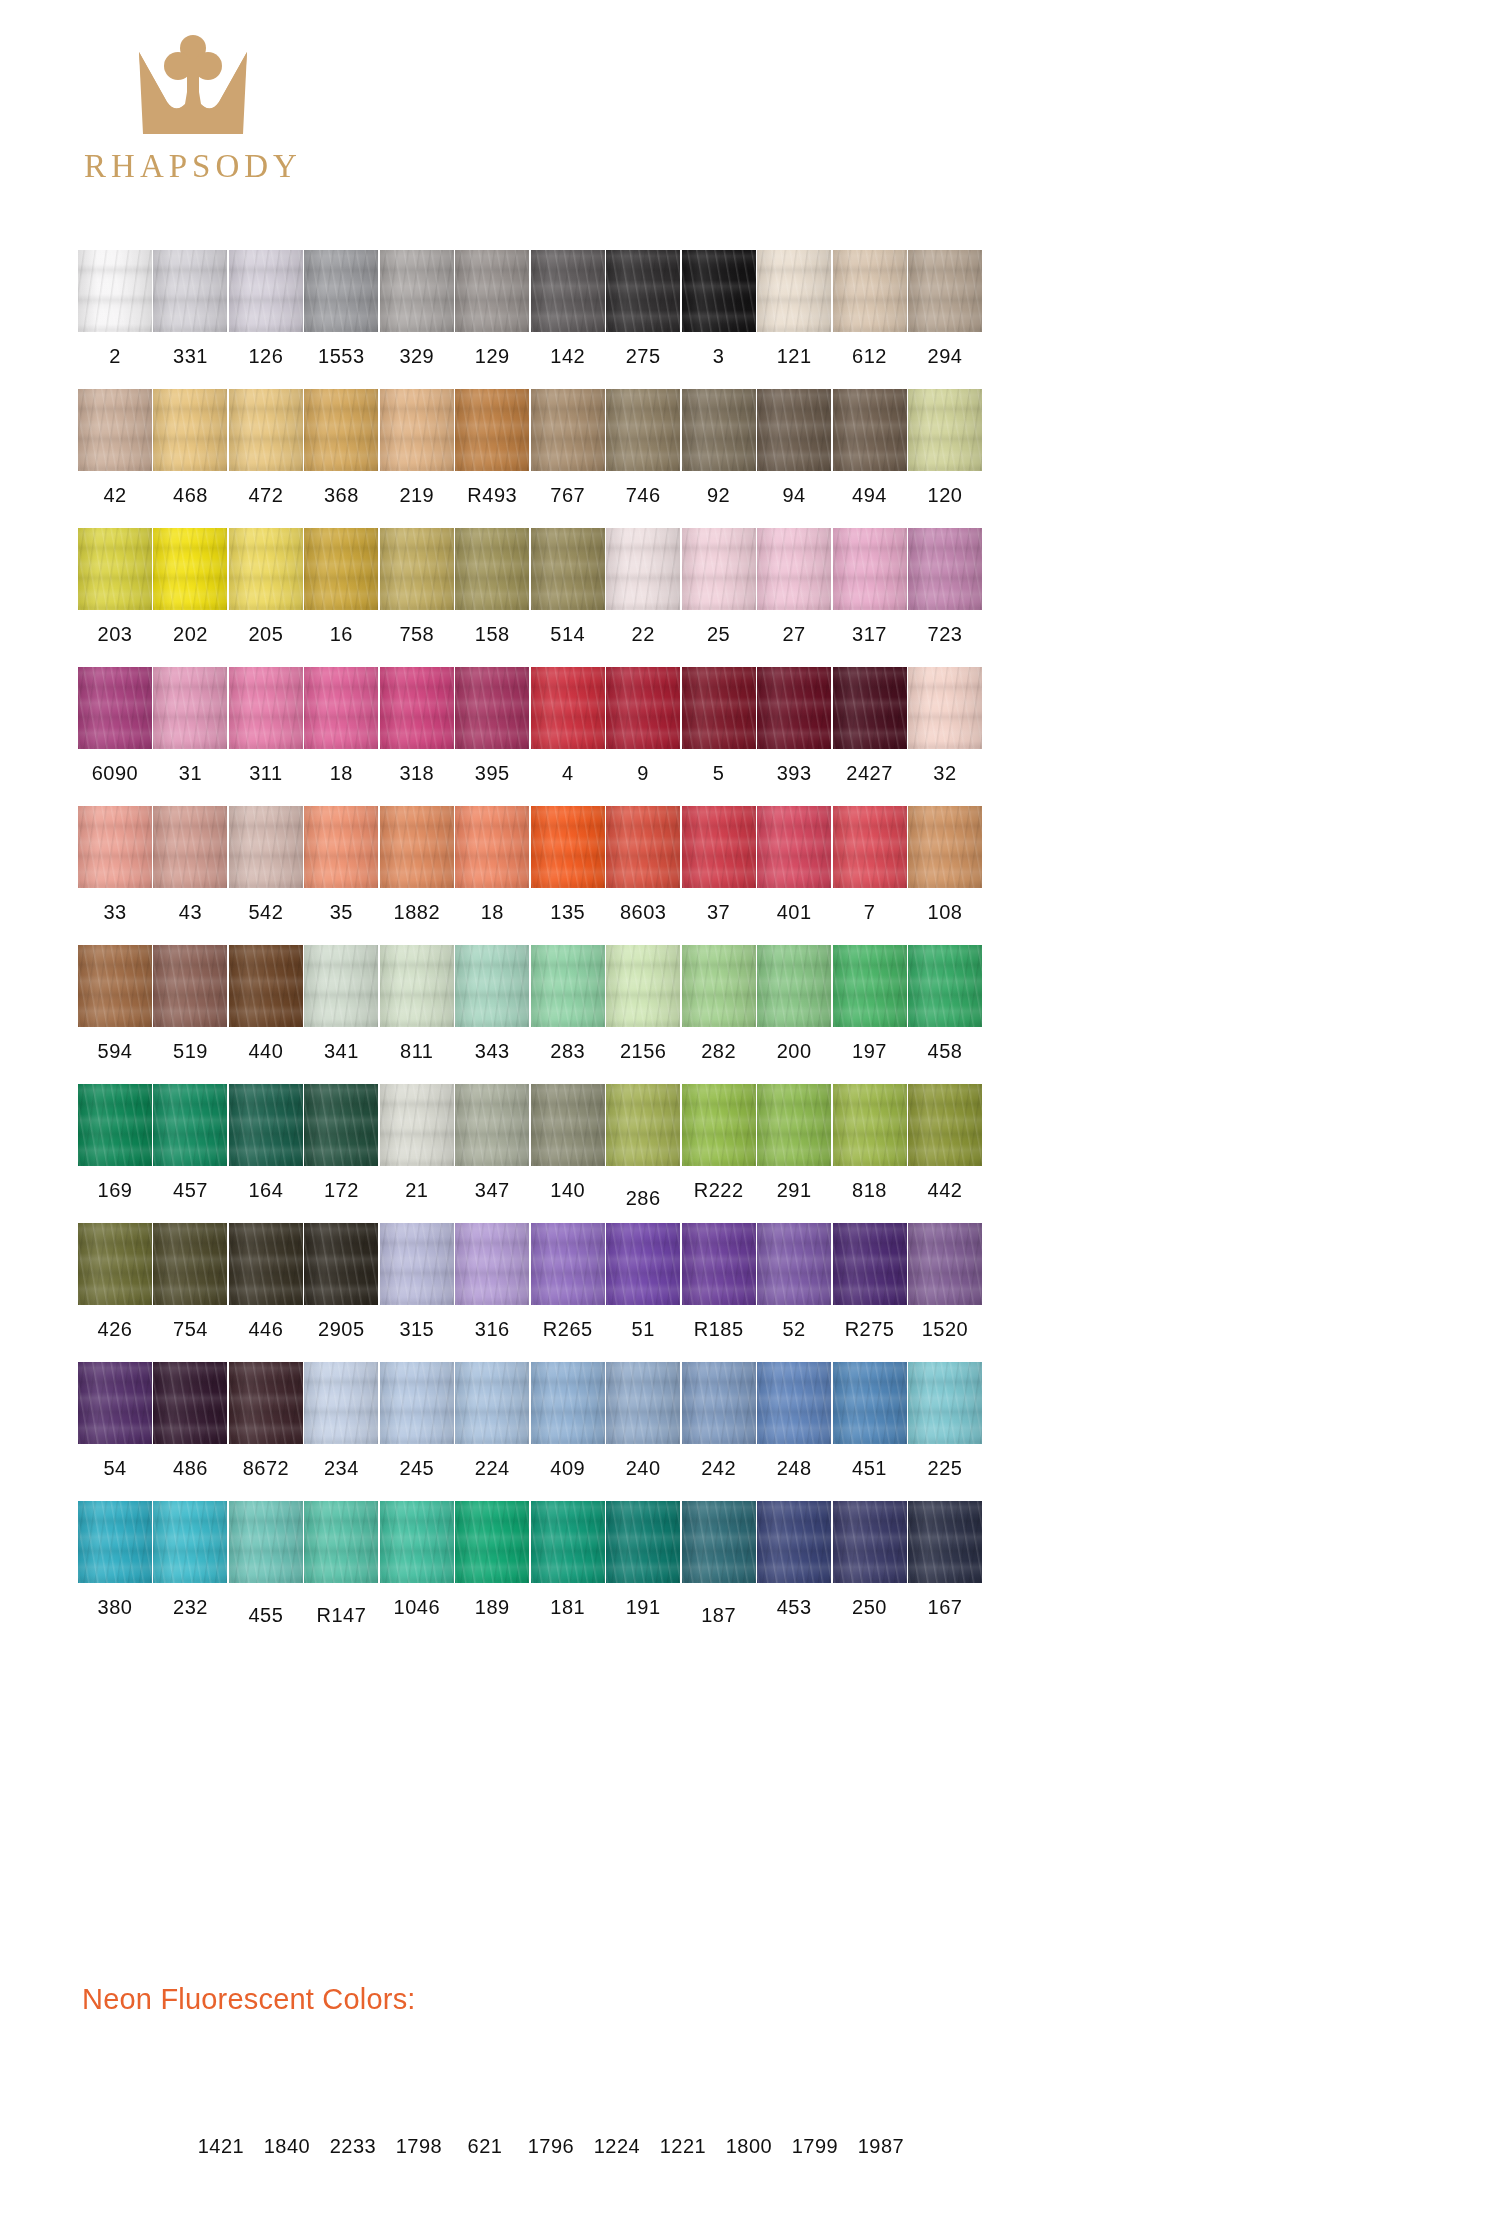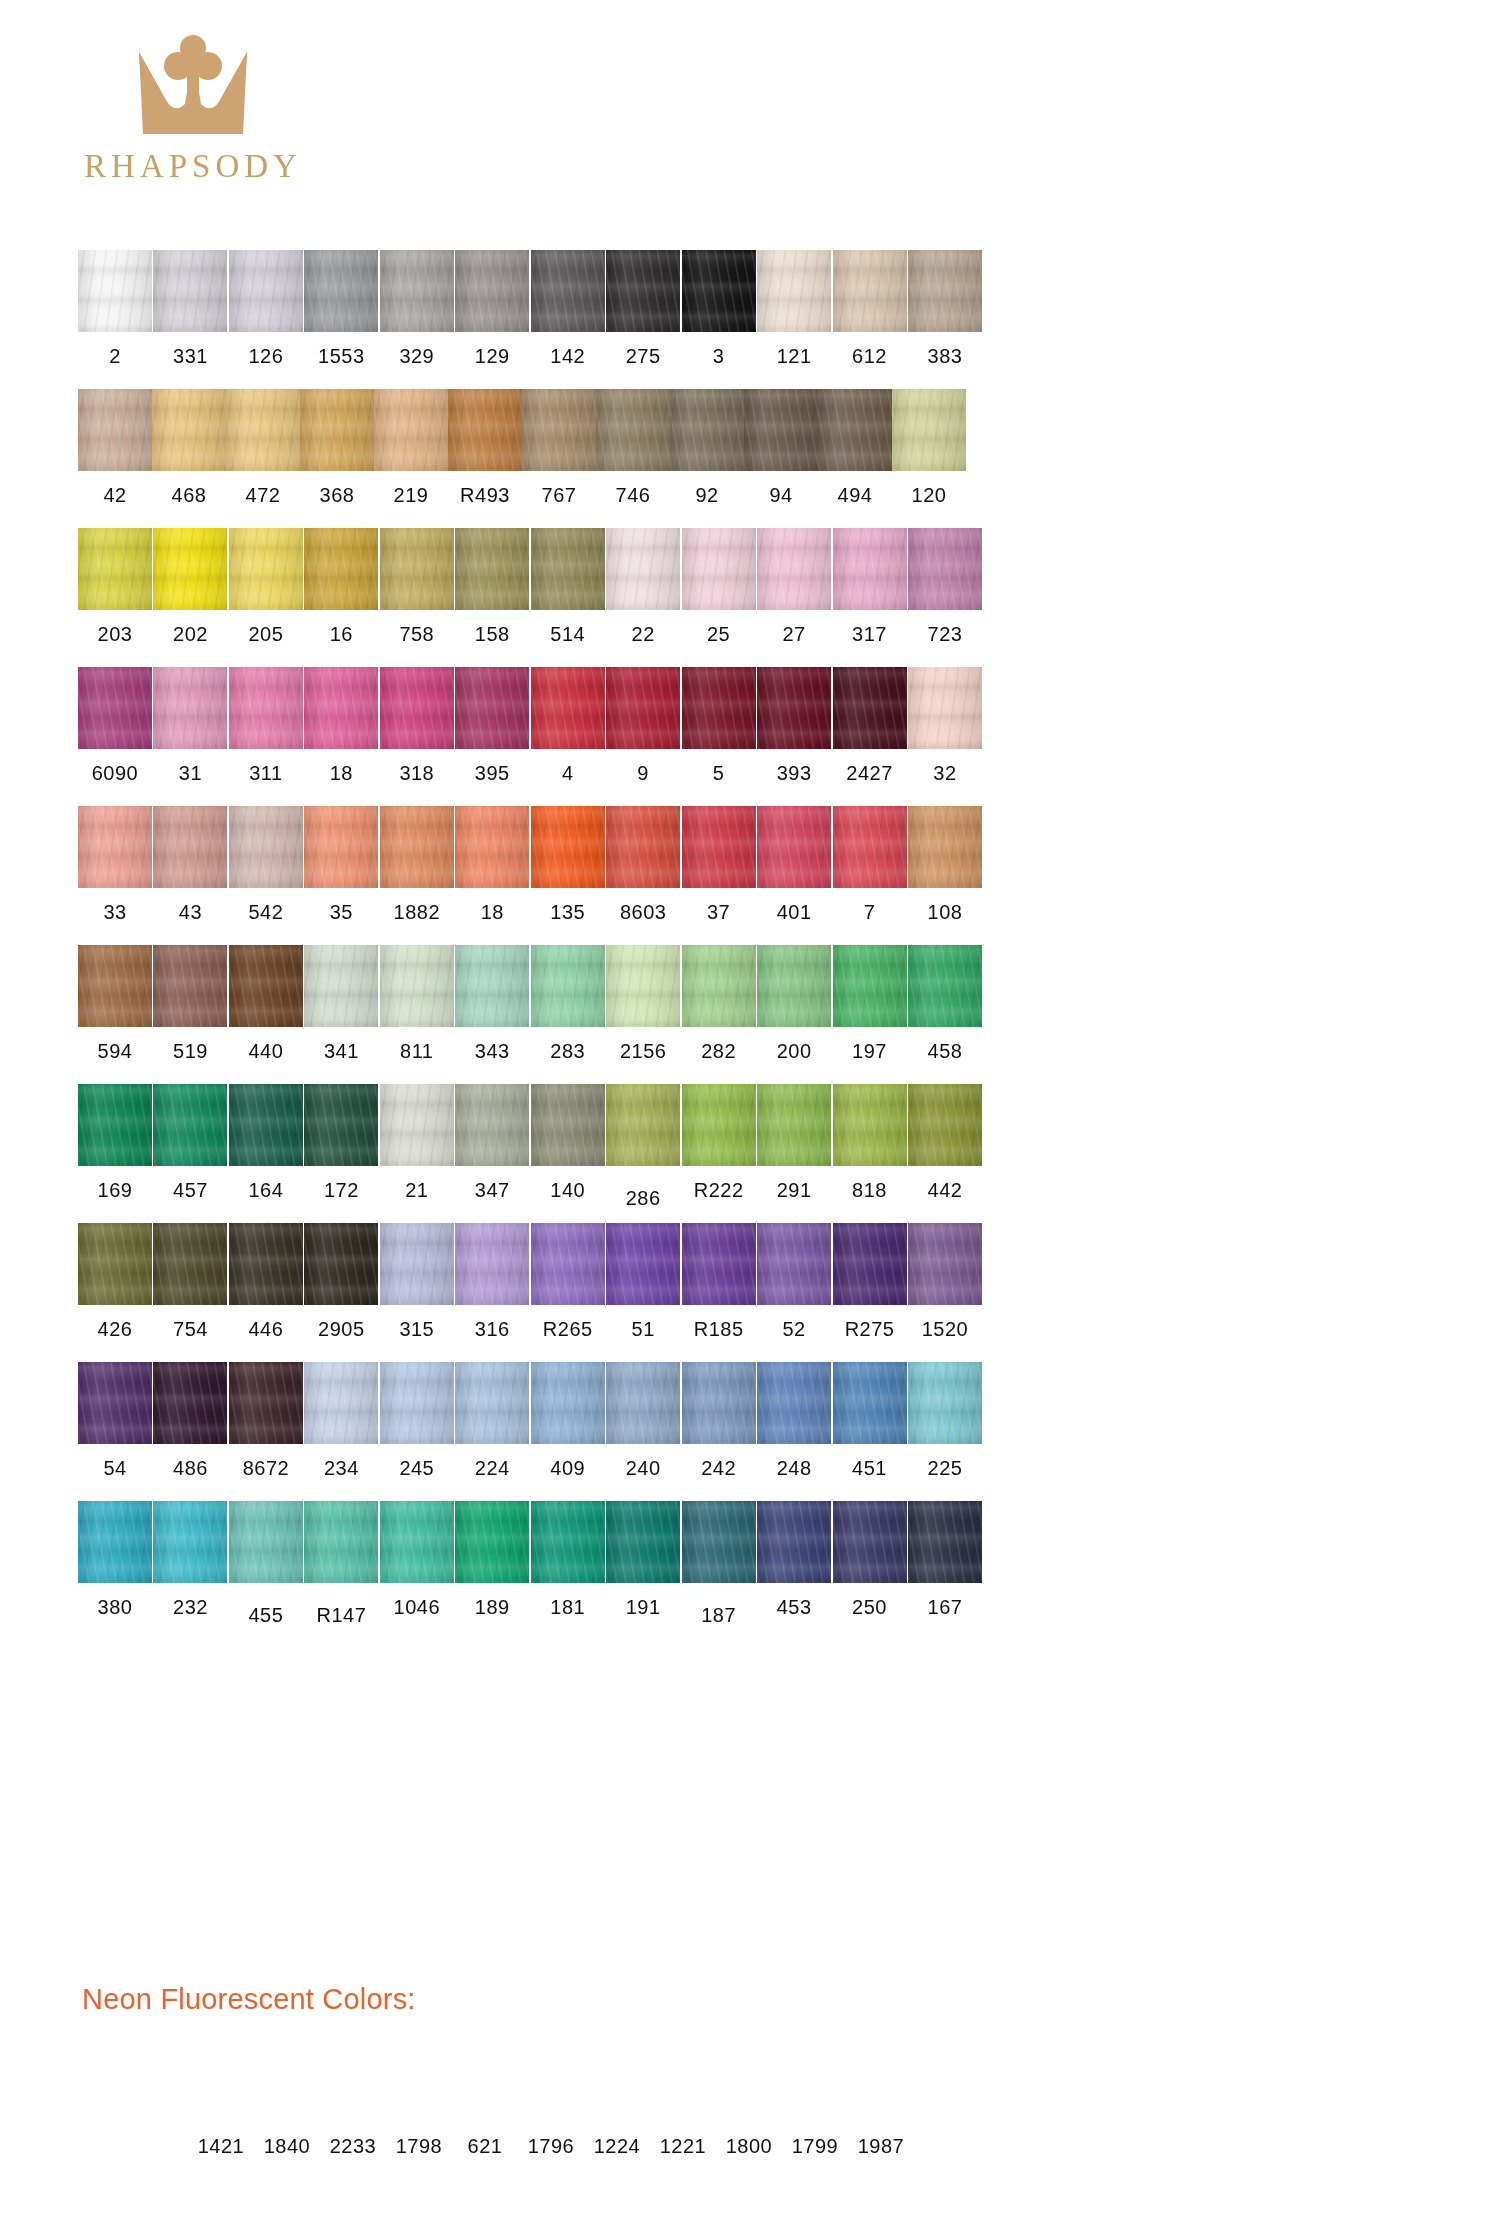--- a/index.html
+++ b/index.html
@@ -315,24 +315,24 @@
         </div>
         <div class="cell">
           <div class="swatch-wrap">
             <div class="swatch">
               <div class="base" style="background: rgb(181, 164, 146);"></div>
               <div class="bands"></div>
               <div class="strands"></div>
               <div class="sheen"></div>
             </div>
           </div>
-          <div class="code">383</div>
+          <div class="code">294</div>
         </div>
       </div>
-      <div class="row" style="padding-left: 78px; width: 1040px; justify-content: flex-start; padding-right: 58px;">
+      <div class="row" style="padding-left: 78px; width: 1040px; justify-content: space-between; padding-right: 58px;">
         <div class="cell">
           <div class="swatch-wrap">
             <div class="swatch">
               <div class="base" style="background: rgb(203, 174, 154);"></div>
               <div class="bands"></div>
               <div class="strands"></div>
               <div class="sheen"></div>
             </div>
           </div>
           <div class="code">42</div>

